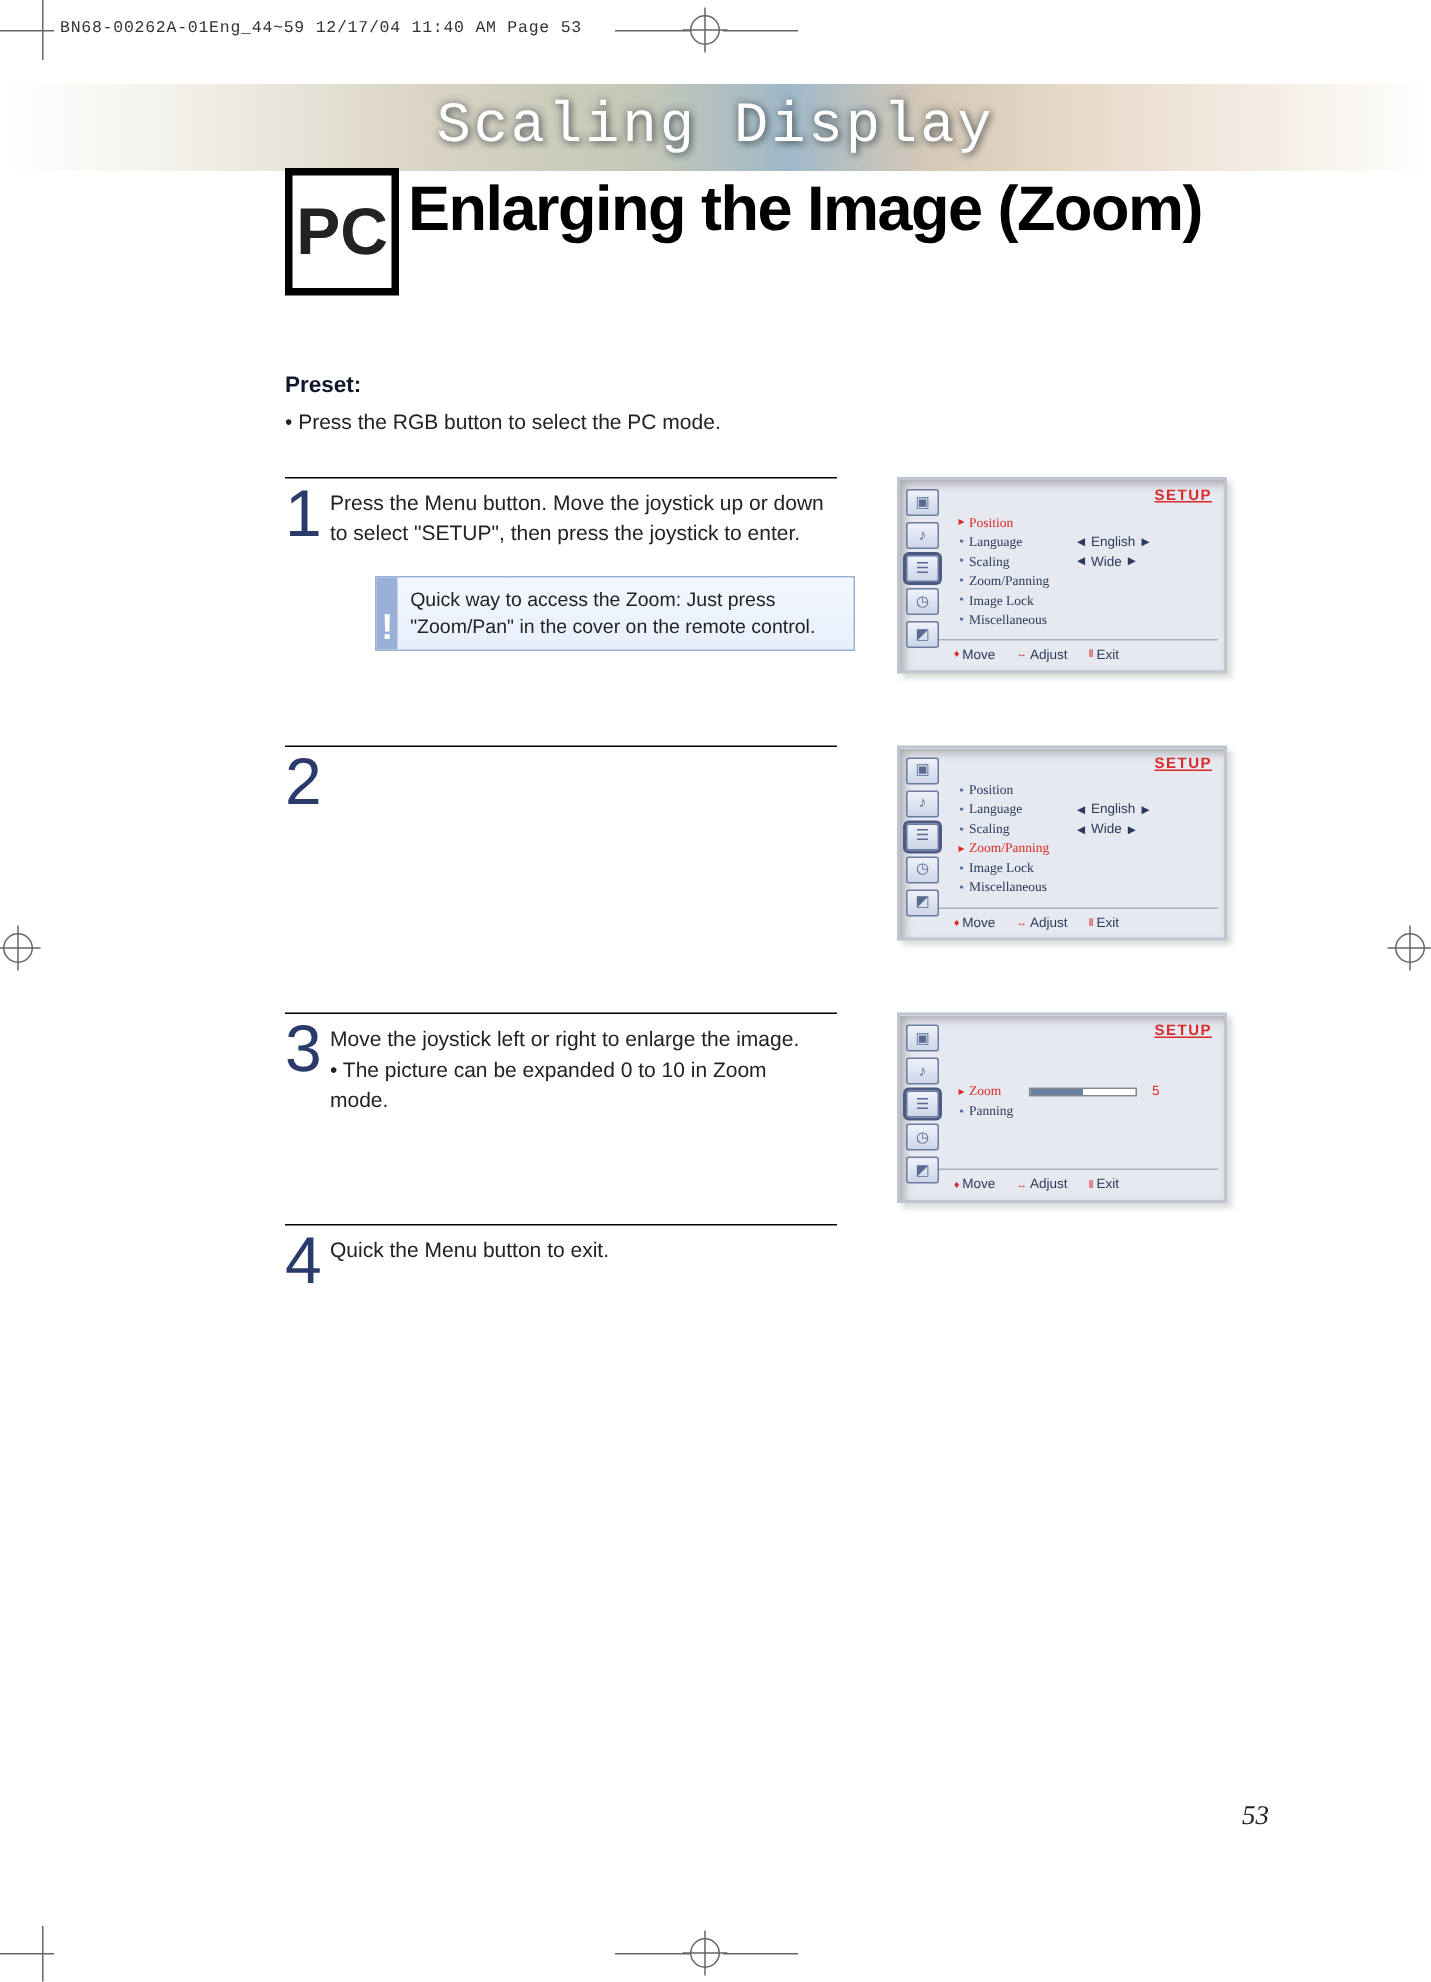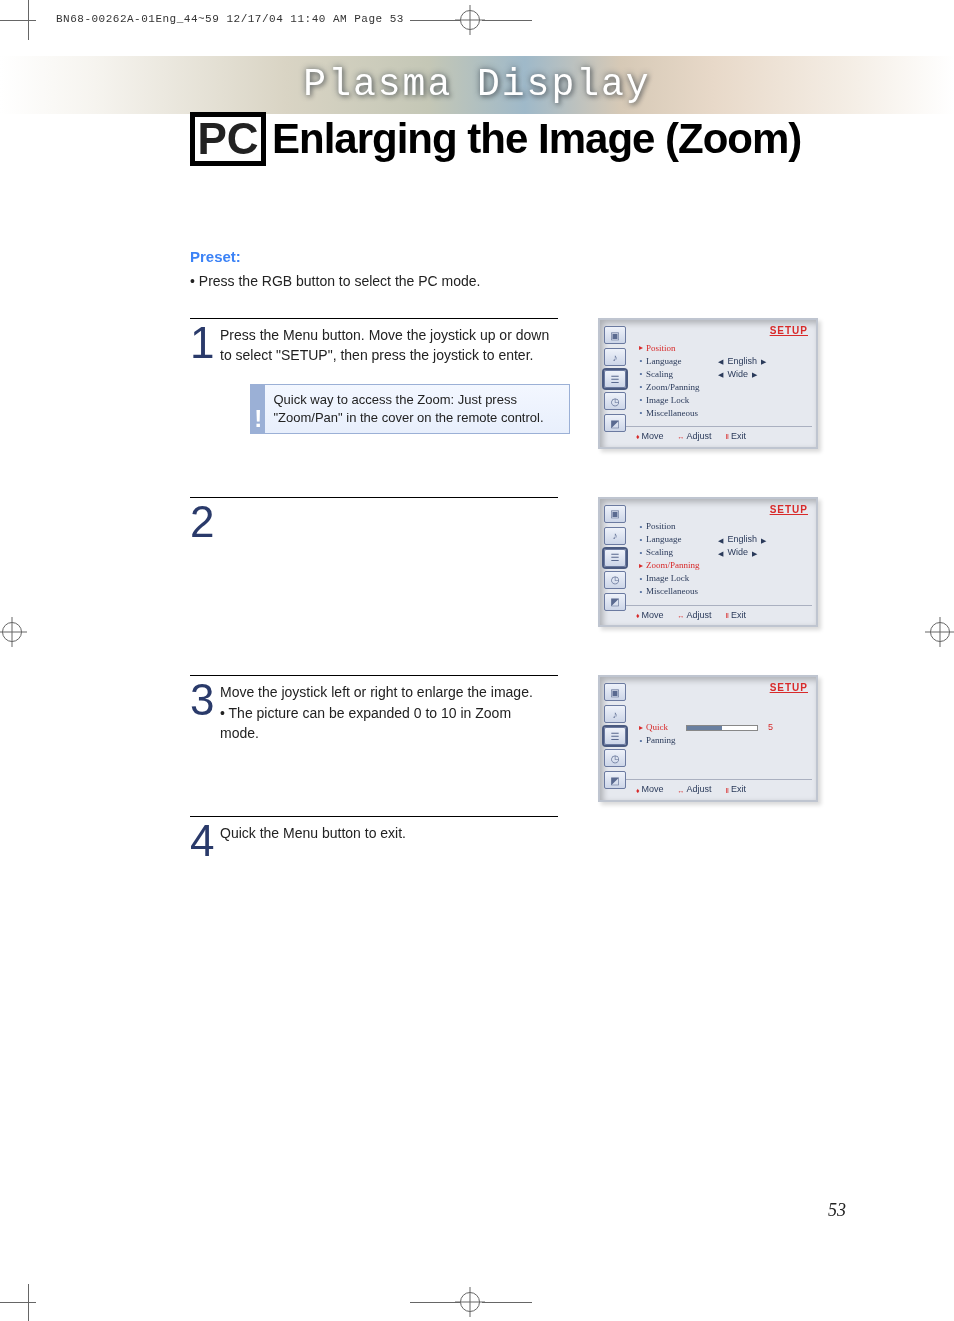--- a/index.html
+++ b/index.html
@@ -2,27 +2,27 @@
 <html><head>
 <meta charset="utf-8">
 <style>
 * { margin:0; padding:0; box-sizing:border-box; }
 body { font-family:"Helvetica Neue",Arial,sans-serif; background:#fff; width:954px; height:1321px; position:relative; color:#222; }
 .crop-line { position:absolute; background:#666; z-index:5; }
 .crop-circle { position:absolute; width:20px; height:20px; border:1px solid #666; border-radius:50%; background:#fff; z-index:6; }
 .crop-circle::before,.crop-circle::after { content:""; position:absolute; background:#666; }
 .crop-circle::before { left:50%; top:-6px; bottom:-6px; width:1px; transform:translateX(-50%); }
 .crop-circle::after { top:50%; left:-6px; right:-6px; height:1px; transform:translateY(-50%); }
-.header-meta { position:absolute; top:14px; left:56px; font:11px/1 "Courier New",monospace; color:#333; letter-spacing:0.5px; }
+.header-meta { position:absolute; top:14px; left:40px; font:11px/1 "Courier New",monospace; color:#333; letter-spacing:0.5px; }
 .banner { position:absolute; top:56px; left:0; right:0; height:58px; background:linear-gradient(90deg,#fff 0%,#f6f4ef 10%,#d9d4c4 30%,#c4c7b6 45%,#9fb9c9 55%,#d6c9b6 65%,#e8d9c9 75%,#f5efe7 90%,#fff 100%); display:flex; align-items:center; justify-content:center; }
 .banner-title { font:38px/1 "Courier New",monospace; color:#fff; text-shadow:0 0 6px rgba(80,90,100,.9),2px 2px 4px rgba(0,0,0,.3); letter-spacing:2px; }
-.pc-badge { position:absolute; left:190px; top:112px; width:76px; height:54px; background:#fff; border:5px solid #000; display:flex; align-items:center; justify-content:center; font:700 44px/1 Arial; }
+.pc-badge { position:absolute; left:190px; top:112px; width:76px; height:85px; background:#fff; border:5px solid #000; display:flex; align-items:center; justify-content:center; font:700 44px/1 Arial; }
 .page-title { position:absolute; left:272px; top:118px; font:700 42px/1 "Helvetica Neue",Arial; color:#000; letter-spacing:-1px; }
 .content { position:absolute; left:190px; top:246px; right:120px; }
-.preset-h { font:700 15px/1.4 Arial; color:#3b82f6; margin-bottom:4px; }
+.preset-h { font:700 15px/1.4 Arial; color:#0f172a; margin-bottom:4px; }
 .preset-body { font:300 14px/1.5 "Helvetica Neue",Arial; margin-left:0; }
 .preset-body::before { content:"• "; }
 .step-row { display:flex; margin-top:22px; }
 .step-left { width:368px; border-top:1px solid #000; padding-top:6px; display:flex; }
 .step-num { font:300 44px/0.8 "Helvetica Neue",Arial; color:#2a3a6a; width:30px; flex:0 0 30px; }
 .step-text { font:300 14px/1.45 "Helvetica Neue",Arial; padding-right:8px; }
 .callout { margin-top:18px; margin-left:30px; width:320px; border:1px solid #9bb0d6; background:linear-gradient(#f3f7ff,#e8effc); display:flex; }
 .callout-bang { width:26px; background:#9bb0d6; color:#fff; font:700 24px/1 Arial; display:flex; align-items:flex-end; justify-content:center; padding-bottom:2px; }
 .callout-text { font:300 13px/1.4 "Helvetica Neue",Arial; padding:6px 8px; }
 .osd { width:220px; margin-left:40px; position:relative; background:#e6e9ef; border:2px solid #bfc5d0; box-shadow:3px 3px 6px rgba(0,0,0,.25) inset, 3px 3px 4px rgba(0,0,0,.15); padding:4px 4px 4px 36px; font:9px/1.3 Arial; }
@@ -60,21 +60,21 @@
 <div class="crop-circle" style="left:930px;top:622px"></div>
 <div class="crop-circle" style="left:460px;top:1292px"></div>
 <div class="crop-line" style="left:410px;top:1302px;width:50px;height:1px"></div>
 <div class="crop-line" style="left:482px;top:1302px;width:50px;height:1px"></div>
 <div class="crop-line" style="left:0;top:1302px;width:36px;height:1px"></div>
 <div class="crop-line" style="left:28px;top:1284px;width:1px;height:40px"></div>
 
 <div class="header-meta">BN68-00262A-01Eng_44~59  12/17/04  11:40 AM  Page 53</div>
 
 <div class="banner">
-  <div class="banner-title">Plasma Display</div>
+  <div class="banner-title">Scaling Display</div>
 </div>
 
 <div class="pc-badge">PC</div>
 <div class="page-title">Enlarging the Image (Zoom)</div>
 
 <div class="content">
   <div class="preset-h">Preset:</div>
   <div class="preset-body">Press the RGB button to select the PC mode.</div>
 
   <div class="step-row" style="margin-top:26px">
@@ -230,21 +230,21 @@
       <div class="osd-icons">
         <div class="osd-icon">▣</div>
         <div class="osd-icon">♪</div>
         <div class="osd-icon sel">☰</div>
         <div class="osd-icon">◷</div>
         <div class="osd-icon">◩</div>
       </div>
       <div class="osd-body" style="padding-top:22px">
         <div class="osd-row">
             <span class="osd-bull sel">▸</span>
-            <span class="osd-label sel" style="flex:0 0 40px">Quick</span>
+            <span class="osd-label sel" style="flex:0 0 40px">Zoom</span>
           <span class="slider">
               <span class="slider-track">
                 <span class="slider-fill"></span>
               </span>
               <span style="color:#d82a2a;margin-left:6px">5</span>
             </span>
         </div>
         <div class="osd-row">
             <span class="osd-bull">•</span>
             <span class="osd-label">Panning</span>

